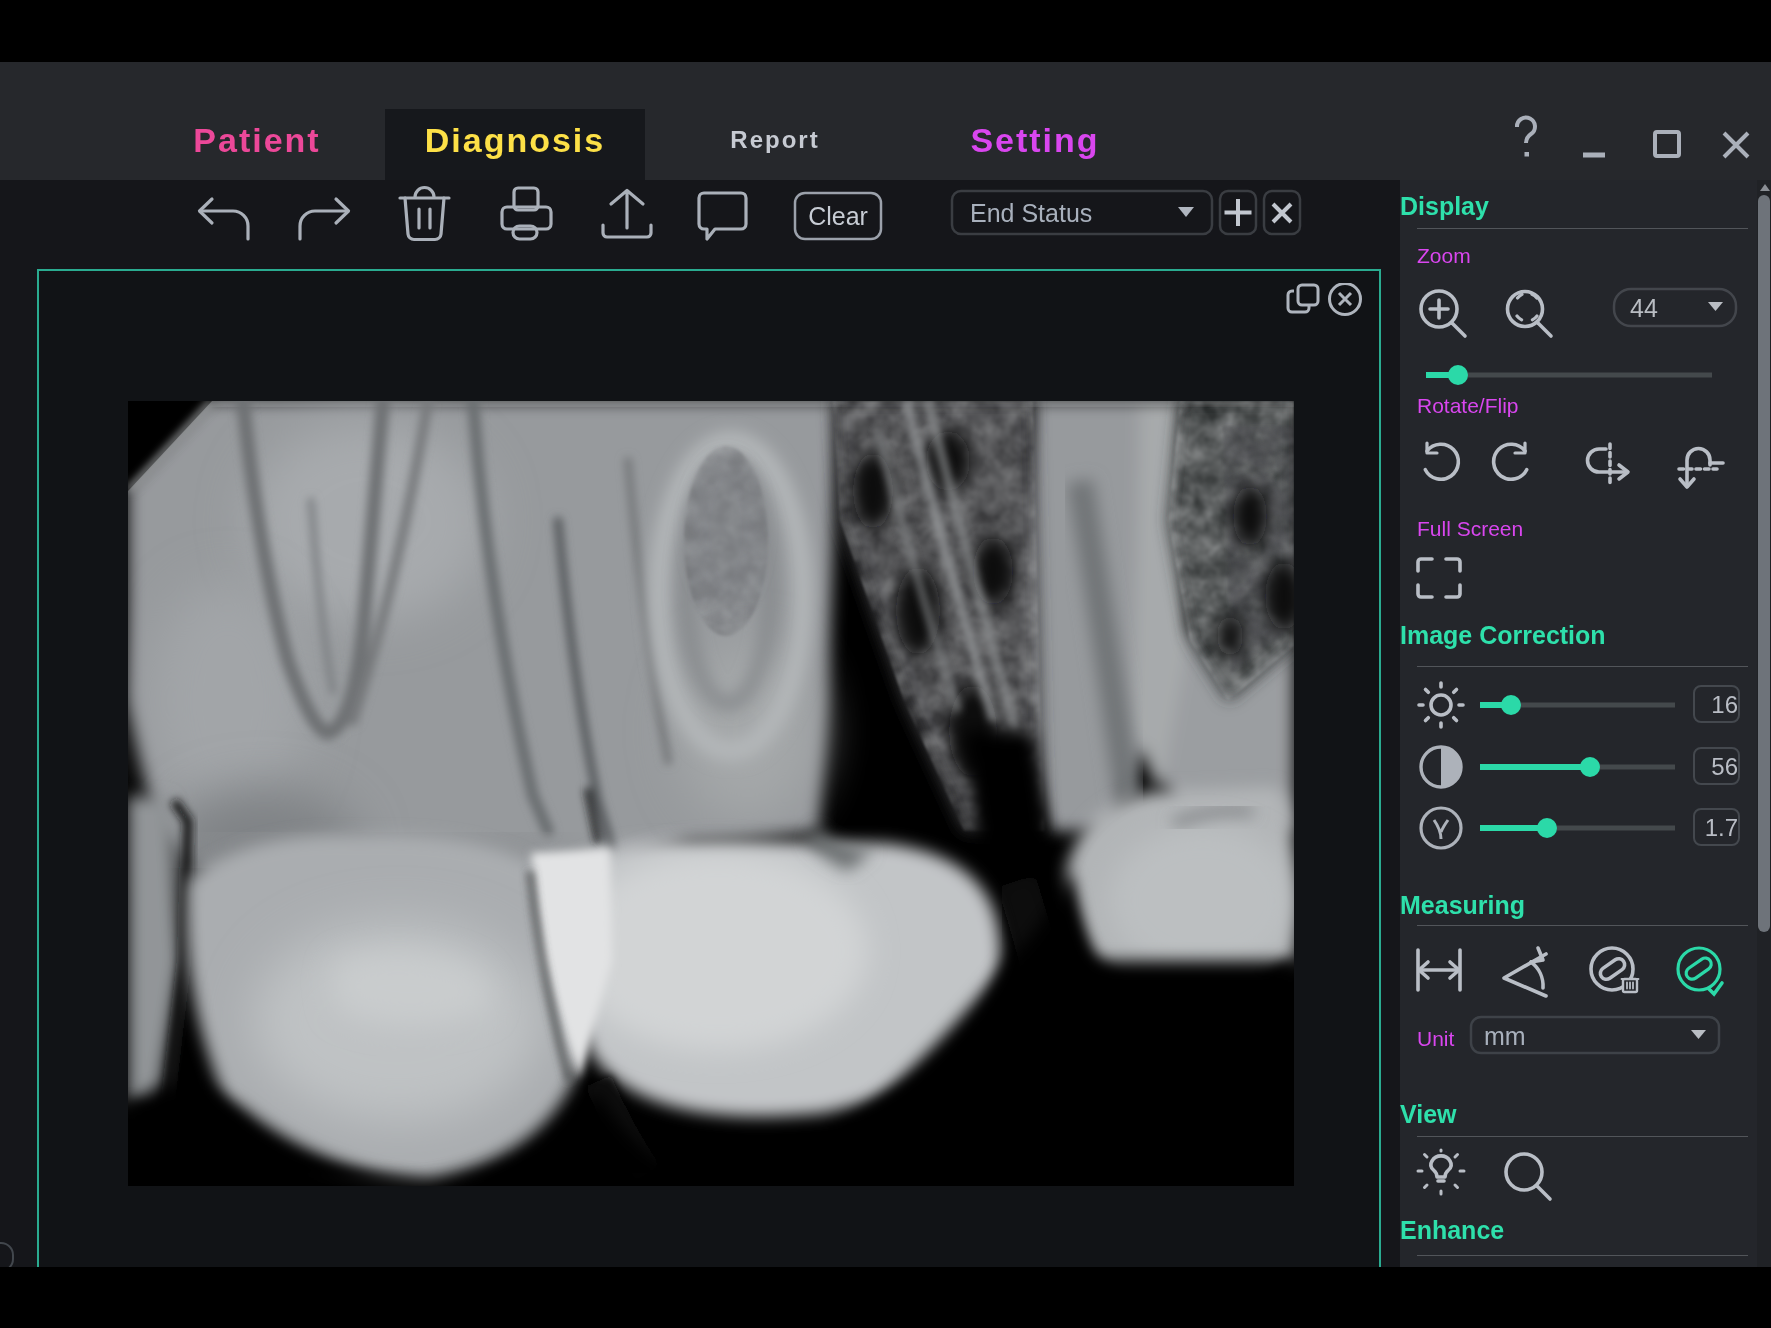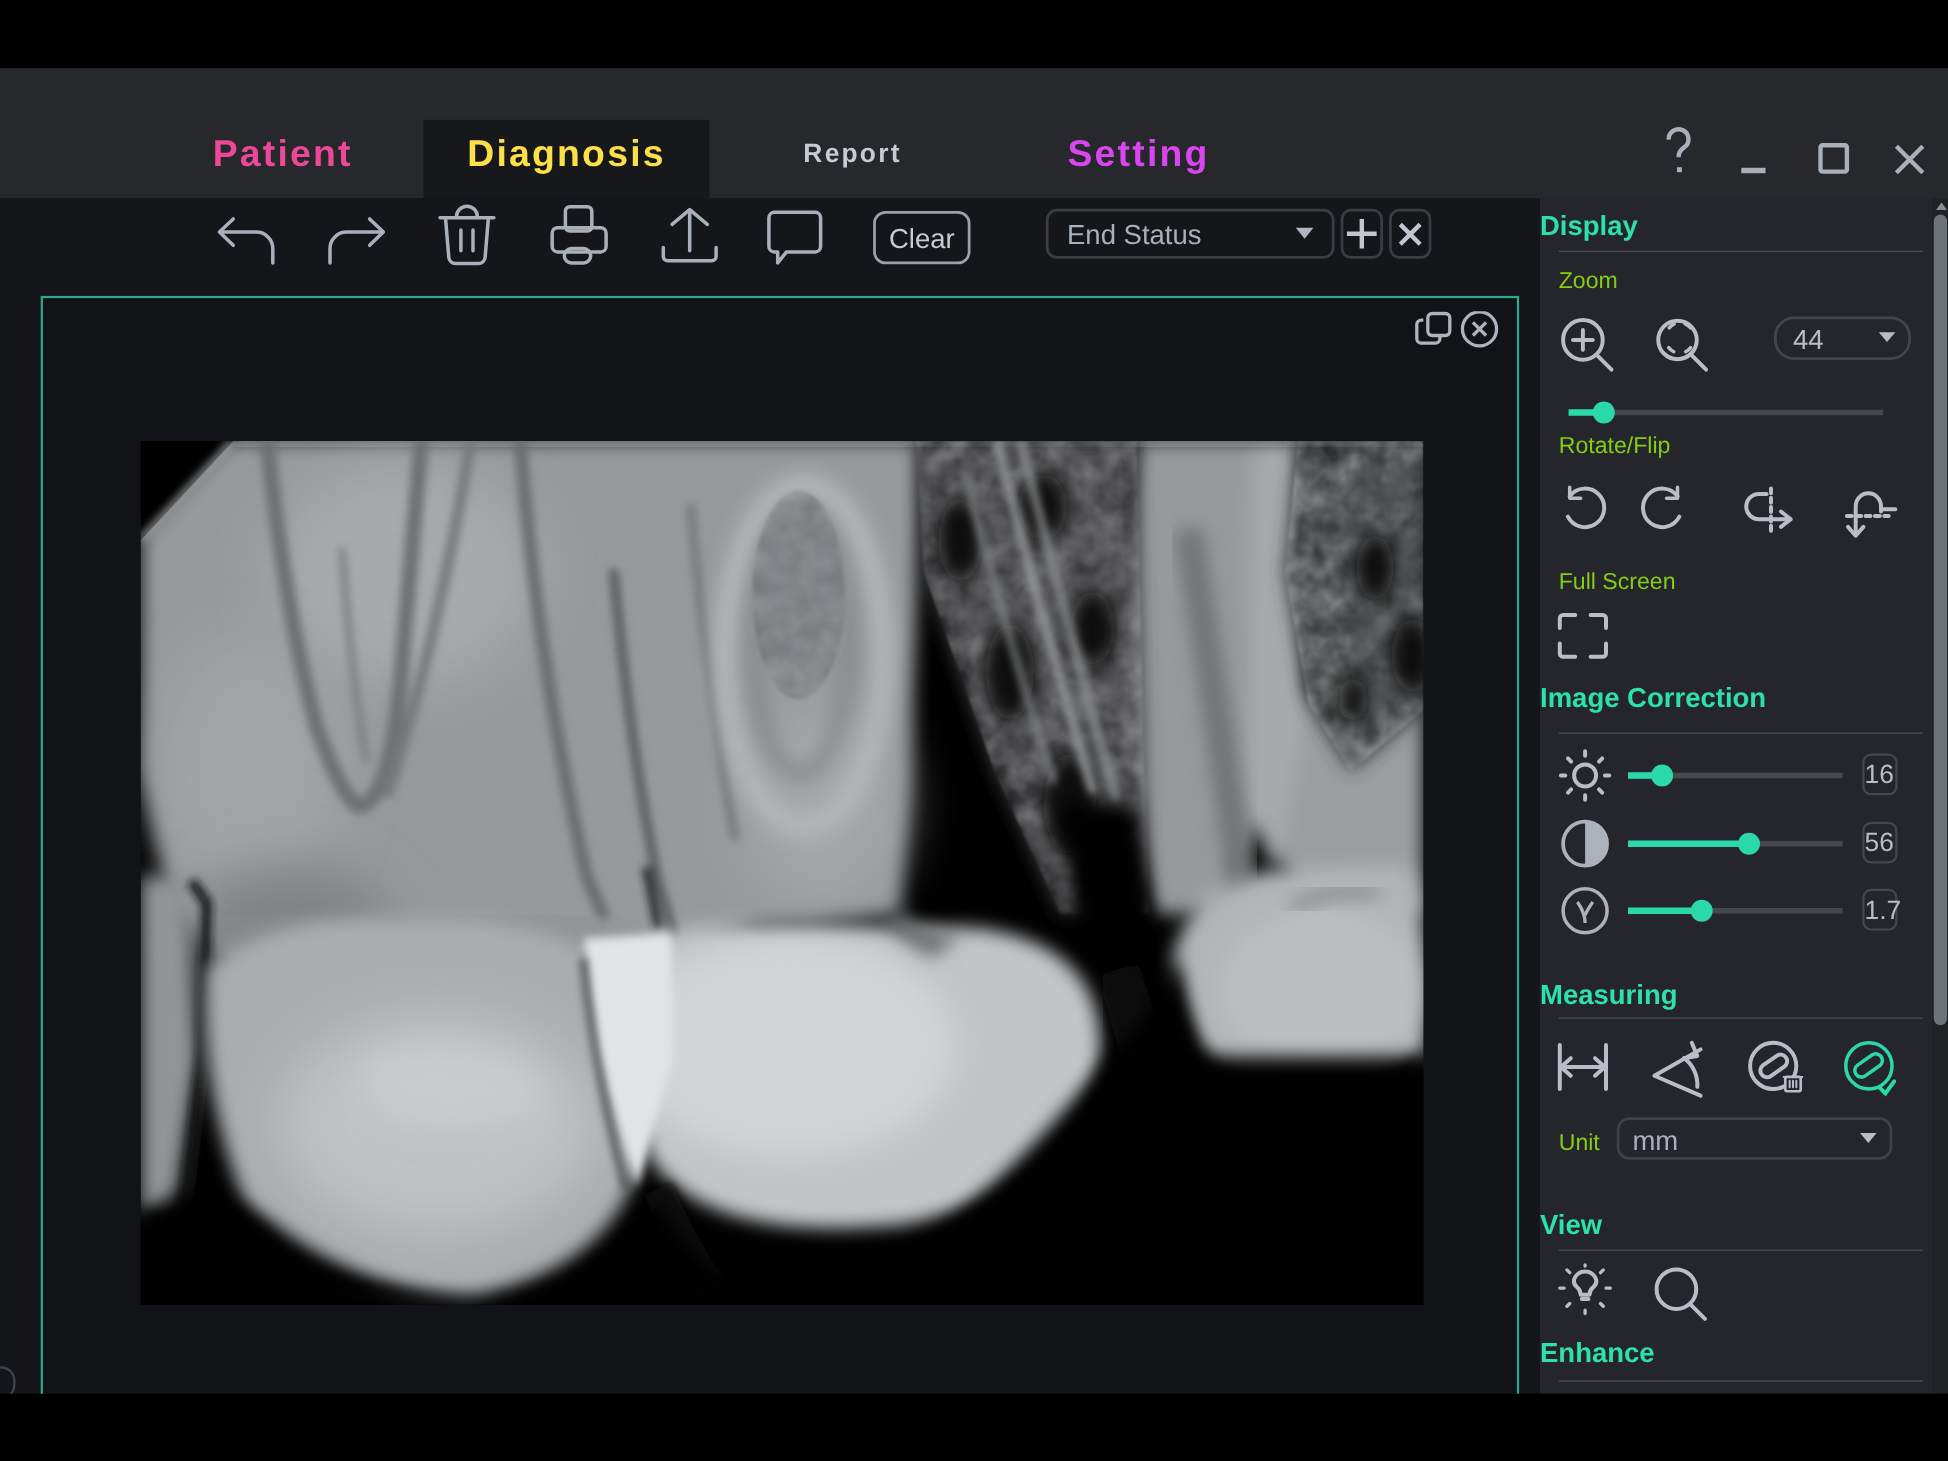--- a/index.html
+++ b/index.html
@@ -1,21 +1,21 @@
 <!DOCTYPE html>
 <html><head><meta charset="utf-8">
 <style>
 html,body{margin:0;padding:0;width:1771px;height:1328px;background:#000;font-family:"Liberation Sans",sans-serif;overflow:hidden}
 .abs{position:absolute}
 .icon{stroke:#aab0b9;stroke-width:3.2;fill:none;stroke-linecap:round;stroke-linejoin:round}
 .pic{stroke:#b9bec6;stroke-width:3.6;fill:none;stroke-linecap:round;stroke-linejoin:round}
-.lbl{color:#84cc16;font-size:21px}
+.lbl{color:#d946ef;font-size:21px}
 .hdr{color:#2ee0ab;font-size:25px;font-weight:bold;text-align:left}
 .sep{position:absolute;left:17px;width:331px;height:1px;background:#52555a}
-.vbox{position:absolute;width:32px;height:38px;border:2px solid #44484e;border-radius:8px;color:#b9bdc5;font-size:24px;text-align:left;line-height:36px;box-sizing:border-box}
+.vbox{position:absolute;width:47px;height:38px;border:2px solid #44484e;border-radius:8px;color:#b9bdc5;font-size:24px;text-align:right;line-height:36px;box-sizing:border-box}
 </style></head>
 <body>
 
 <div class="abs" style="left:0;top:62px;width:1771px;height:1205px;background:#15161a">
 
   <div class="abs" style="left:0;top:0;width:1771px;height:118px;background:#26282c">
     <div class="abs" style="left:385px;top:47px;width:260px;height:71px;background:#16181c"></div>
     <div class="abs" style="left:127px;top:0;width:260px;height:118px;line-height:156px;text-align:center;color:#ec4899;font-size:34px;font-weight:bold;letter-spacing:2px">Patient</div>
     <div class="abs" style="left:385px;top:0;width:260px;height:118px;line-height:156px;text-align:center;color:#fde047;font-size:34px;font-weight:bold;letter-spacing:2px">Diagnosis</div>
     <div class="abs" style="left:645px;top:0;width:260px;height:118px;line-height:156px;text-align:center;color:#c6cad2;font-size:24px;font-weight:bold;letter-spacing:2px">Report</div>

